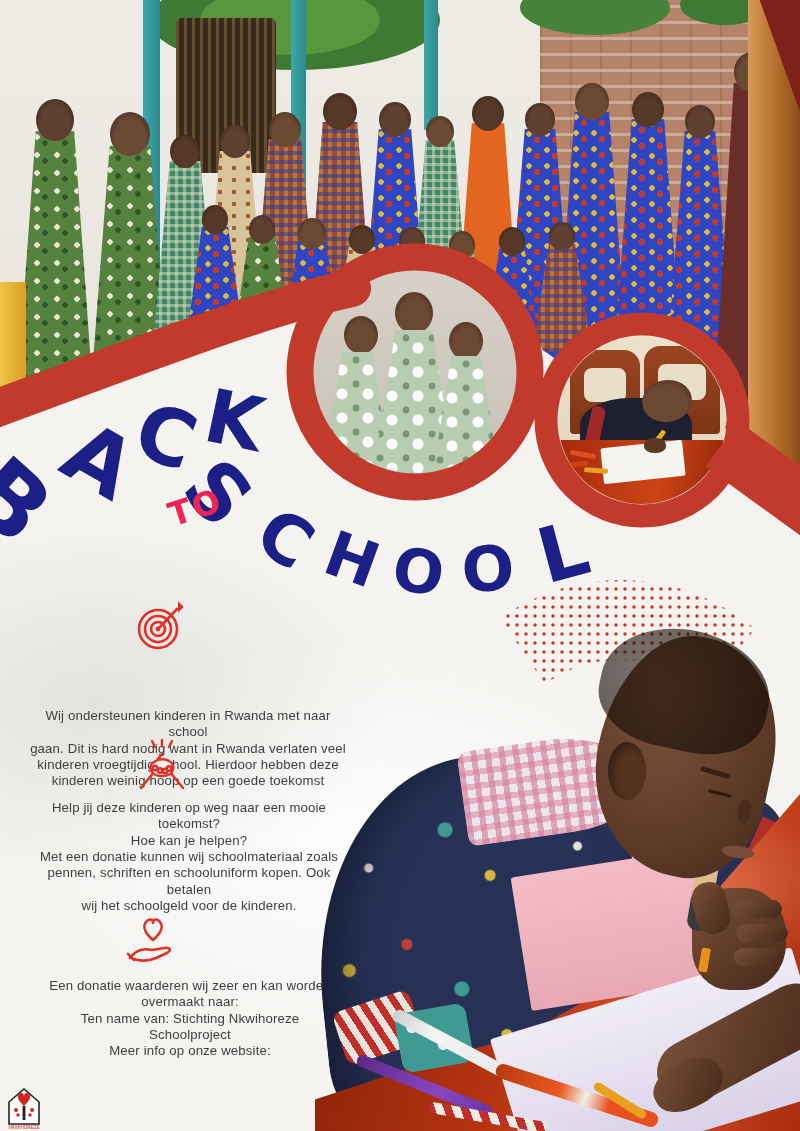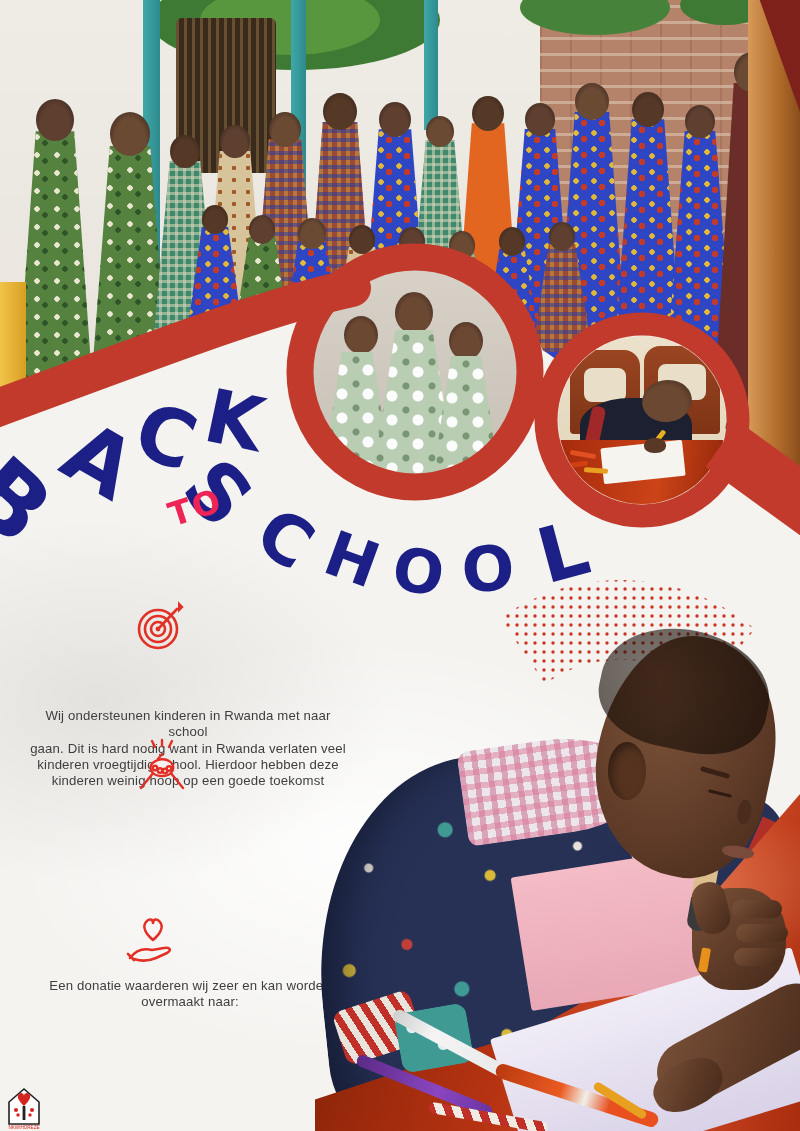--- a/index.html
+++ b/index.html
@@ -199,30 +199,32 @@
       <path d="M7 50 L20 34"></path>
         <path d="M49 50 L36 34"></path>
       <path d="M20 24 C16 26 15 32 19 35 C23 39 33 39 37 35 C41 31 39 25 35 23 C31 20 24 21 20 24 Z" fill="#f4f3f0"></path>
       <circle cx="21" cy="30" r="2.3"></circle>
         <circle cx="26" cy="32.5" r="2.3"></circle>
         <circle cx="31" cy="33" r="2.3"></circle>
         <circle cx="35" cy="30.5" r="2.3"></circle>
       <path d="M24 21 L28 16"></path>
     </g>
   </svg>
+  <div class="para" style="left:24px;top:800px;width:330px;">Help jij deze kinderen op weg naar een mooie<br>toekomst?<br>Hoe kan je helpen?<br>Met een donatie kunnen wij  schoolmateriaal zoals<br>pennen, schriften  en schooluniform kopen. Ook betalen<br>wij het schoolgeld voor de kinderen.</div>
 
   <svg class="icon" style="left:120px;top:910px;" width="66" height="66" viewBox="0 0 66 66">
     <g stroke="#e33026" stroke-width="2.6" fill="none" stroke-linecap="round" stroke-linejoin="round">
       <path d="M33 30 C26 24 22 17 26 12 C29 8 33 9 33 13 C33 9 37 8 40 12 C44 17 40 24 33 30 Z"></path>
       <path d="M10 48 C16 40 24 38 32 40 L44 38 C50 37 52 40 47 43 L36 48 C29 51 20 51 14 49"></path>
       <path d="M8 44 L14 50"></path>
     </g>
   </svg>
   <div class="para" style="left:20px;top:978px;width:340px;">
     <div>Een donatie waarderen wij zeer en kan worden<br>overmaakt naar:</div>
+    <div>Ten name van: Stichting Nkwihoreze<br>Schoolproject<br>Meer info op onze website:</div>
   </div>
 
   <svg class="icon" style="left:6px;top:1086px;" width="36" height="45" viewBox="0 0 36 45">
     <path d="M3 16 L18 3 L33 16 L33 38 L3 38 Z" fill="#ffffff" stroke="#222" stroke-width="1.6"></path>
     <path d="M18 20 C13 15 10 11 13 8 C15 6 18 7 18 10 C18 7 21 6 23 8 C26 11 23 15 18 20 Z" fill="#d42420"></path>
     <rect x="16.6" y="20" width="2.8" height="14" fill="#222"></rect>
     <circle cx="10" cy="24" r="2" fill="#d42420"></circle>
       <circle cx="26" cy="24" r="2" fill="#d42420"></circle>
     <circle cx="12" cy="29" r="1.7" fill="#d42420"></circle>
       <circle cx="24" cy="29" r="1.7" fill="#d42420"></circle>

